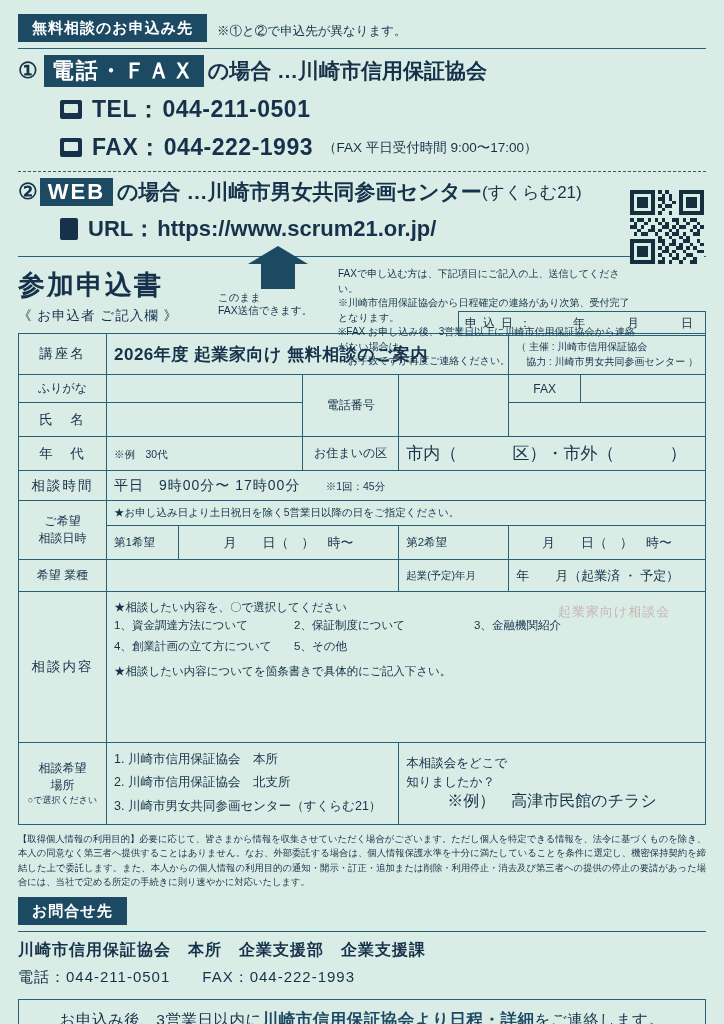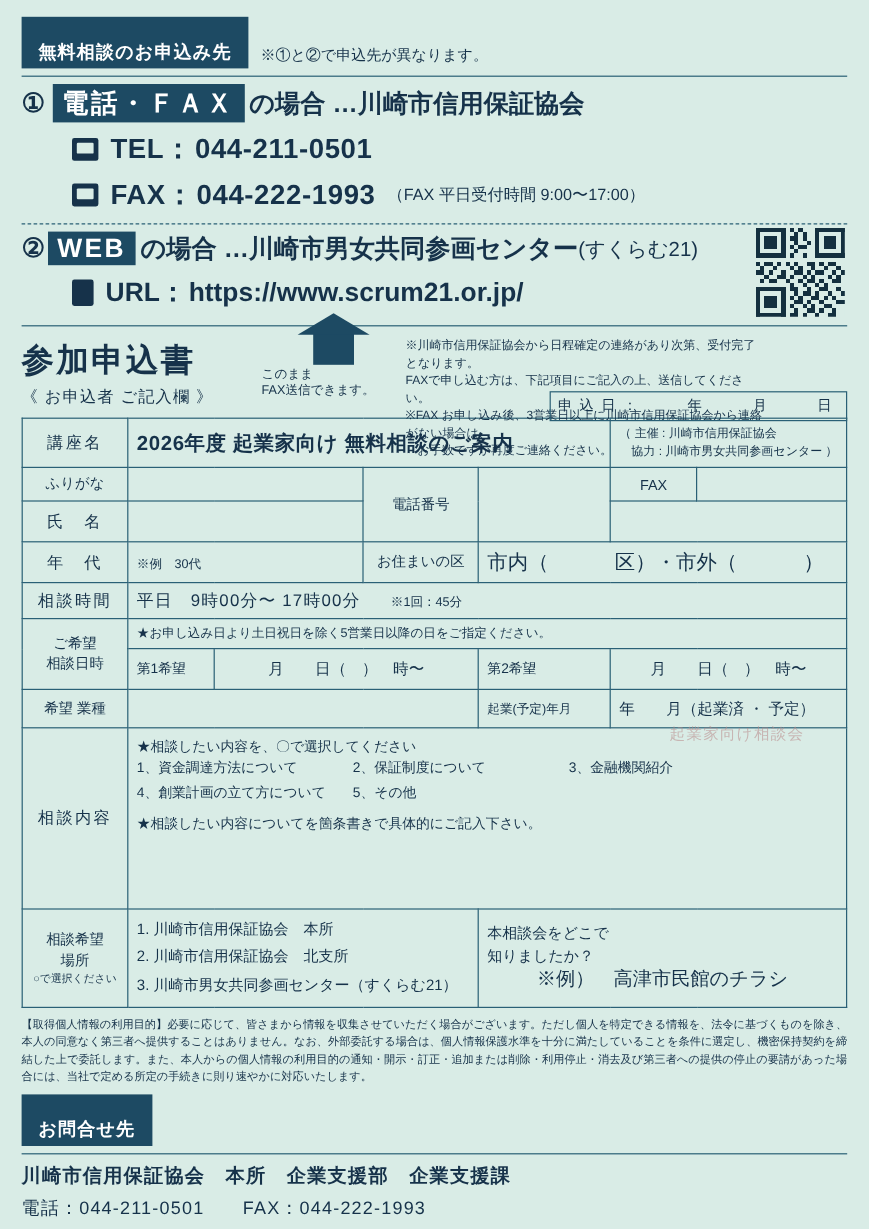--- a/index.html
+++ b/index.html
@@ -11,21 +11,21 @@
     color:#16324a;
     position:relative;
     overflow:hidden;
   }
   .page { position:relative; width:724px; height:1024px; padding:0 18px; }
 
   
   .band {
     background:#1d4a63; color:#ffffff;
     display:inline-block;
-    padding:20px 14px 4px 14px;
+    padding:5px 14px 4px 14px;
     font-size:15px; font-weight:bold;
     letter-spacing:1px;
   }
   .band-row { display:flex; align-items:flex-end; gap:10px; margin-top:14px; }
   .band-note { font-size:12.5px; color:#16324a; padding-bottom:2px; }
   .hr-dash { border:0; border-top:1.6px dashed #2a6076; margin:8px 0 6px 0; }
   .hr-solid { border:0; border-top:1.6px solid #2a6076; margin:6px 0; }
 
   .row { display:flex; align-items:center; }
   .num-circle {
@@ -283,22 +283,22 @@
 
     <div class="arrow-wrap">
       <div class="arrow"></div>
       <div class="arrow-cap">
         <div>このまま</div>
         <div>FAX送信できます。</div>
       </div>
     </div>
 
     <div class="notes">
+      <div>FAXで申し込む方は、下記項目にご記入の上、送信してください。</div>
       <div>※川崎市信用保証協会から日程確定の連絡があり次第、受付完了となります。</div>
-      <div>FAXで申し込む方は、下記項目にご記入の上、送信してください。</div>
       <div>※FAX お申し込み後、3営業日以上に川崎市信用保証協会から連絡がない場合は、</div>
       <div>　お手数ですが再度ご連絡ください。</div>
     </div>
 
     <div class="apply-date">申込日：　　年　　月　　日</div>
   </div>
 
   <table class="form">
     <tbody>
         <tr>

